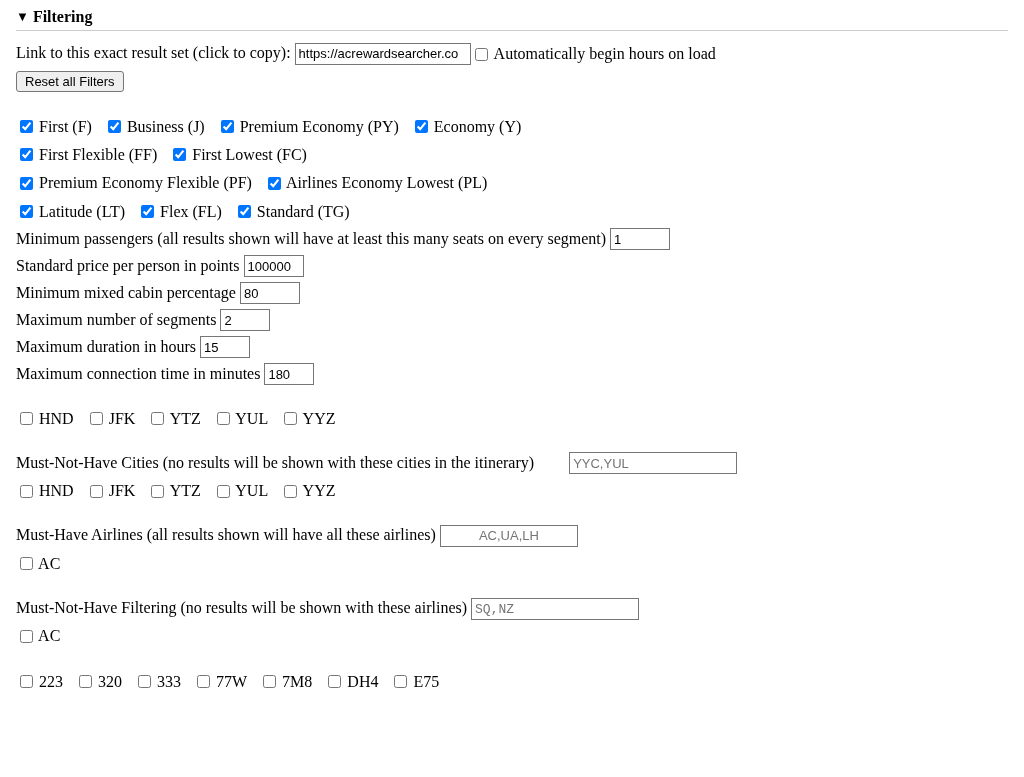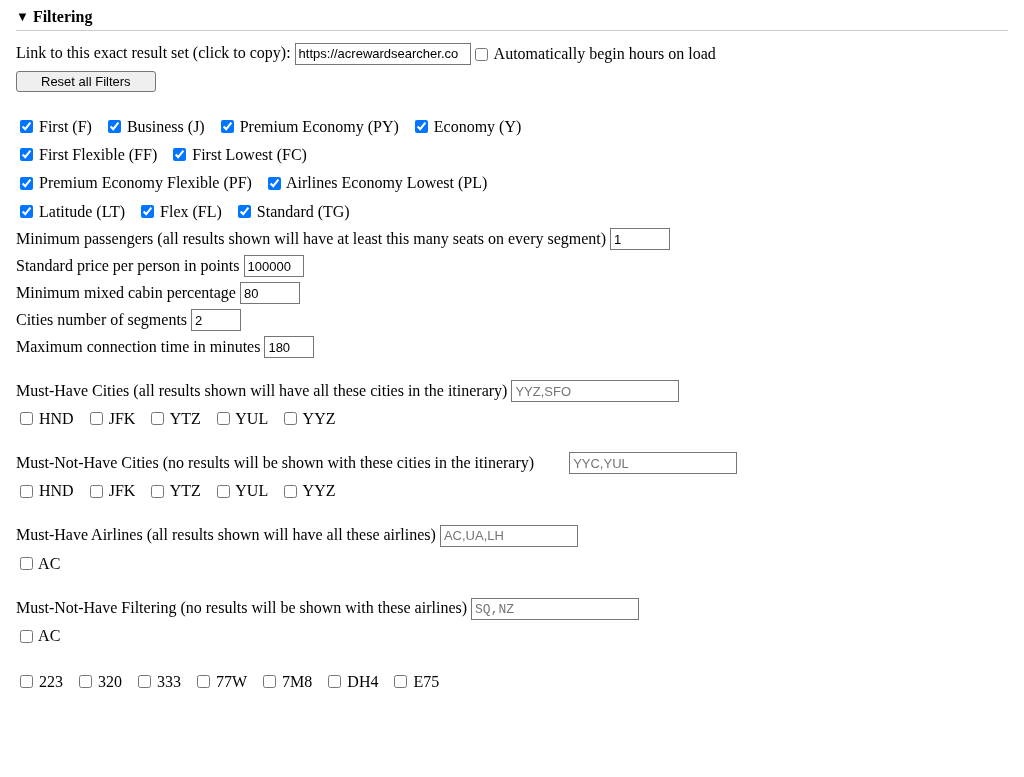--- a/index.html
+++ b/index.html
@@ -43,21 +43,21 @@
     input[type="checkbox"] {
       width: 13px;
       height: 13px;
       vertical-align: middle;
       margin: 0 2px 0 0;
       accent-color: #0075ff;
     }
     button {
       font-family: Arial, sans-serif;
       font-size: 13px;
-      padding: 2px 24px;
+      padding: 2px 8px;
       background: #efefef;
       border: 1px solid #767676;
       border-radius: 3px;
       cursor: pointer;
     }
     .checkbox-label {
       vertical-align: middle;
       margin-right: 8px;
     }
     .spacer {
@@ -105,49 +105,49 @@
   </div>
   <div class="row">
     <span>Standard price per person in points </span>
     <input type="text" class="numfield" value="100000" style="">
   </div>
   <div class="row">
     <span>Minimum mixed cabin percentage </span>
     <input type="text" class="numfield" value="80" style="">
   </div>
   <div class="row">
-    <span>Cities number of segments </span>
+    <span>Maximum number of segments </span>
     <input type="text" class="numfield-sm" value="2" style="">
+  </div>
+  <div class="row">
+    <span>Maximum duration in hours </span>
+    <input type="text" class="numfield-sm" value="15" style="">
   </div>
   <div class="row">
     <span>Maximum connection time in minutes </span>
     <input type="text" class="numfield-sm" value="180" style="">
   </div>
 
   <div class="spacer"></div>
 
-  <div class="row">
-    <span>Must-Have Cities (all results shown will have all these cities in the itinerary) </span>
-    <input type="text" style="width: 160px;" placeholder="YYZ,SFO">
-  </div>
   <div class="row"><label class="cb-inline"><input type="checkbox" style=""><span class="checkbox-label"> HND</span></label><label class="cb-inline"><input type="checkbox" style=""><span class="checkbox-label"> JFK</span></label><label class="cb-inline"><input type="checkbox" style=""><span class="checkbox-label"> YTZ</span></label><label class="cb-inline"><input type="checkbox" style=""><span class="checkbox-label"> YUL</span></label><label class="cb-inline"><input type="checkbox" style=""><span class="checkbox-label"> YYZ</span></label></div>
 
   <div class="spacer"></div>
 
   <div class="row">
     <span>Must-Not-Have Cities (no results will be shown with these cities in the itinerary) </span>
     <input type="text" style="width: 160px; margin-left: 31px;" placeholder="YYC,YUL">
   </div>
   <div class="row"><label class="cb-inline"><input type="checkbox" style=""><span class="checkbox-label"> HND</span></label><label class="cb-inline"><input type="checkbox" style=""><span class="checkbox-label"> JFK</span></label><label class="cb-inline"><input type="checkbox" style=""><span class="checkbox-label"> YTZ</span></label><label class="cb-inline"><input type="checkbox" style=""><span class="checkbox-label"> YUL</span></label><label class="cb-inline"><input type="checkbox" style=""><span class="checkbox-label"> YYZ</span></label></div>
 
   <div class="spacer"></div>
 
   <div class="row">
     <span>Must-Have Airlines (all results shown will have all these airlines) </span>
-    <input type="text" style="width: 130px;" placeholder="AC,UA,LH">
+    <input type="text" style="width: 130px; text-align: center;" placeholder="AC,UA,LH">
   </div>
   <div class="row"><label class="cb-inline"><input type="checkbox" style=""><span class="checkbox-label"> AC</span></label></div>
 
   <div class="spacer"></div>
 
   <div class="row">
     <span>Must-Not-Have Filtering (no results will be shown with these airlines) </span>
     <input type="text" style="width: 160px; font-family: Liberation Mono, monospace;" placeholder="SQ,NZ">
   </div>
   <div class="row"><label class="cb-inline"><input type="checkbox" style=""><span class="checkbox-label"> AC</span></label></div>

